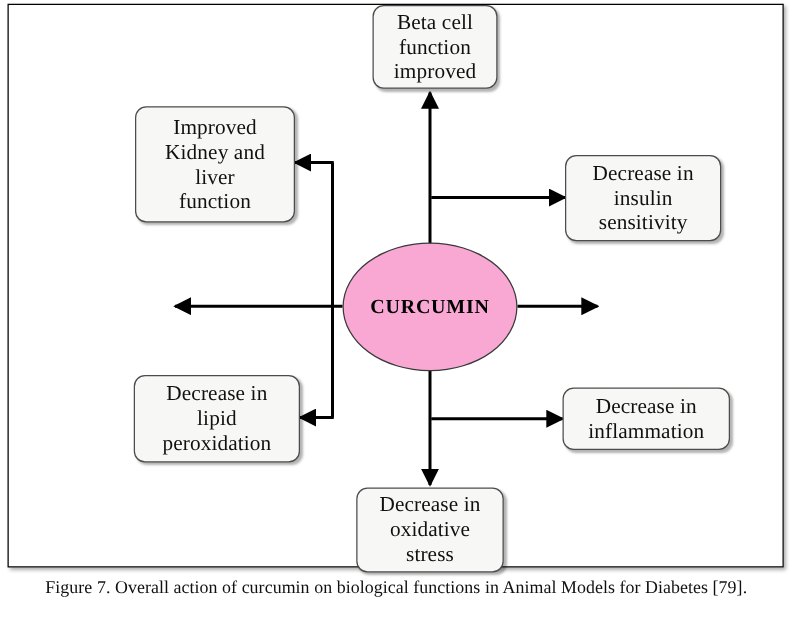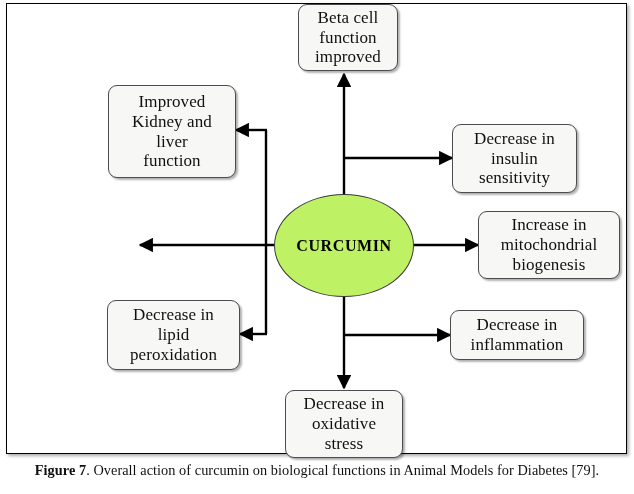--- a/index.html
+++ b/index.html
@@ -66,21 +66,21 @@
   }
 
   
   #center-node {
     position: absolute;
     left: 274px;
     top: 194px;
     width: 140px;
     height: 103px;
     box-sizing: border-box;
-    background: #bef264;
+    background: #f9a8d4;
     border: 1px solid #3a3a3a;
     border-radius: 50%;
     display: flex;
     align-items: center;
     justify-content: center;
     font-weight: bold;
     font-size: 16px;
     letter-spacing: 0.6px;
     color: #000000;
   }
@@ -89,21 +89,21 @@
   #caption {
     position: absolute;
     left: 0;
     top: 462px;
     width: 634px;
     text-align: center;
     font-size: 14.3px;
     color: #101010;
     letter-spacing: 0.05px;
   }
-  #caption .cap-label { font-weight: bold; }
+  #caption .cap-label { font-weight: normal; }
 </style>
 </head>
 <body>
 
 <div id="page">
 
   <div id="figure-frame"></div>
 
   <svg id="connectors" width="634" height="494" viewBox="0 0 634 494" xmlns="http://www.w3.org/2000/svg">
     <defs>
@@ -149,23 +149,20 @@
 peroxidation</div>
 
   <div class="node" id="node-oxidative-stress" style="left:285px; top:390px; width:118px; height:68px;">Decrease in
 oxidative
 stress</div>
 
   <div class="node" id="node-insulin-sensitivity" style="left:452px; top:124px; width:125px; height:69px;">Decrease in
 insulin
 sensitivity</div>
 
-  <div class="node" id="node-mitochondrial-biogenesis" style="left:478px; top:211px; width:142px; height:68px;">Increase in
-mitochondrial
-biogenesis</div>
 
   <div class="node" id="node-inflammation" style="left:450px; top:310px; width:134px; height:50px;">Decrease in
 inflammation</div>
 
   <div id="center-node">
     <span>CURCUMIN</span>
   </div>
 
   <div id="caption">
     <span class="cap-label">Figure 7</span><span>. Overall action of curcumin on biological functions in Animal Models for Diabetes [79].</span>

